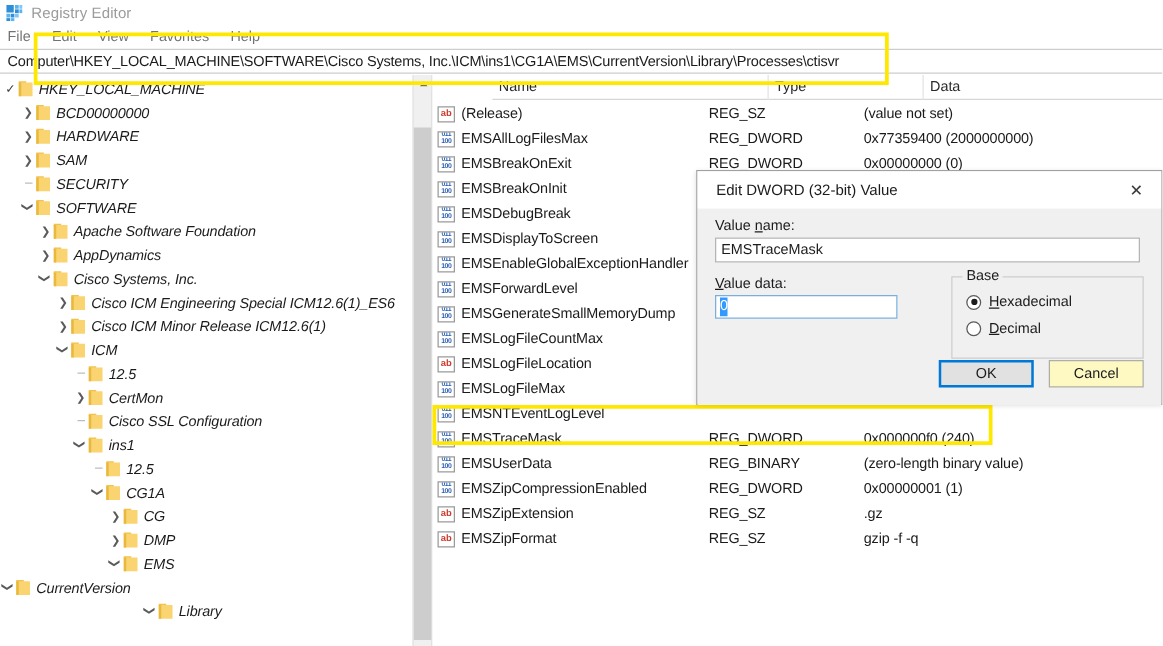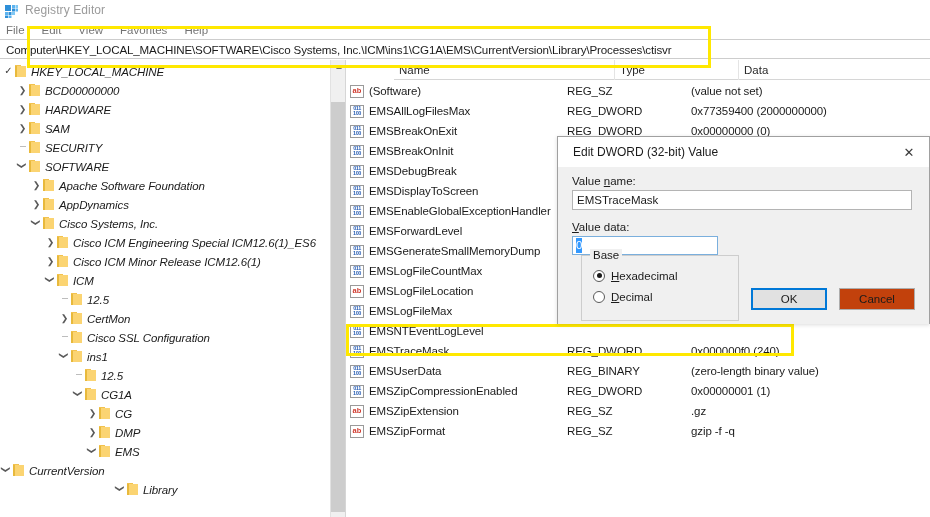--- a/index.html
+++ b/index.html
@@ -199,21 +199,21 @@
   }
   #dlg-body { position: relative; height: 157px; background: #f0f0f0; padding: 8px 14px 0 14px; }
   .dlg-label { font-size: 11.5px; color: #1b1b1b; margin-bottom: 3px; }
   .dlg-label u { text-decoration: underline; }
   #valuename-input {
     width: 340px; height: 20px; background: #ffffff;
     border: 1px solid #b4b4b4;
     font-size: 11.5px; color: #1b1b1b;
     display: flex; align-items: center; padding-left: 4px;
   }
-  #dlg-cols { display: flex; margin-top: 11px; flex-direction: column; }
+  #dlg-cols { display: flex; margin-top: 11px; }
   #col-left { width: 185px; }
   #valuedata-input {
     width: 146px; height: 19px; background: #ffffff;
     border: 1px solid #7aafdd;
     display: flex; align-items: center; padding-left: 3px;
   }
   #valuedata-text {
     font-size: 11.5px; color: #ffffff; background: #3399ff;
     padding: 0 0px; line-height: 15px;
   }
@@ -237,21 +237,21 @@
     width: 5px; height: 5px; border-radius: 50%; background: #1b1b1b;
   }
   .radio-label { font-size: 11.5px; color: #1b1b1b; }
   .radio-label u { text-decoration: underline; }
   #dlg-buttons {
     position: absolute; right: 14px; bottom: 14px; display: flex;
   }
   .dlg-btn {
     width: 76px; height: 22px; font-size: 11.5px; color: #1b1b1b;
     display: flex; align-items: center; justify-content: center;
-    background: #c2410c; border: 1px solid #adadad; cursor: default;
+    background: #fef9c3; border: 1px solid #adadad; cursor: default;
   }
   .dlg-btn.primary { border: 2px solid #0078d7; background: #e1e1e1; margin-right: 12px; }
 </style>
 </head>
 <body>
 
 <div id="app">
 
   <div id="titlebar">
     <div id="app-icon">
@@ -492,21 +492,21 @@
       <div id="vheader">
         <div class="vh" id="vh-name">Name</div>
         <div class="vh" id="vh-type">Type</div>
         <div class="vh" id="vh-data">Data</div>
       </div>
       <div id="vrows">
           <div class="vrow">
             <span class="vicon">
               <span class="icon-sz">ab</span>
             </span>
-            <span class="vname">(Software)</span>
+            <span class="vname">(Release)</span>
             <span class="vtype">REG_SZ</span>
             <span class="vdata">(value not set)</span>
           </div>
           <div class="vrow">
             <span class="vicon">
               <span class="icon-bin">
                 <span>011<br>100</span>
               </span>
             </span>
             <span class="vname">EMSAllLogFilesMax</span>

